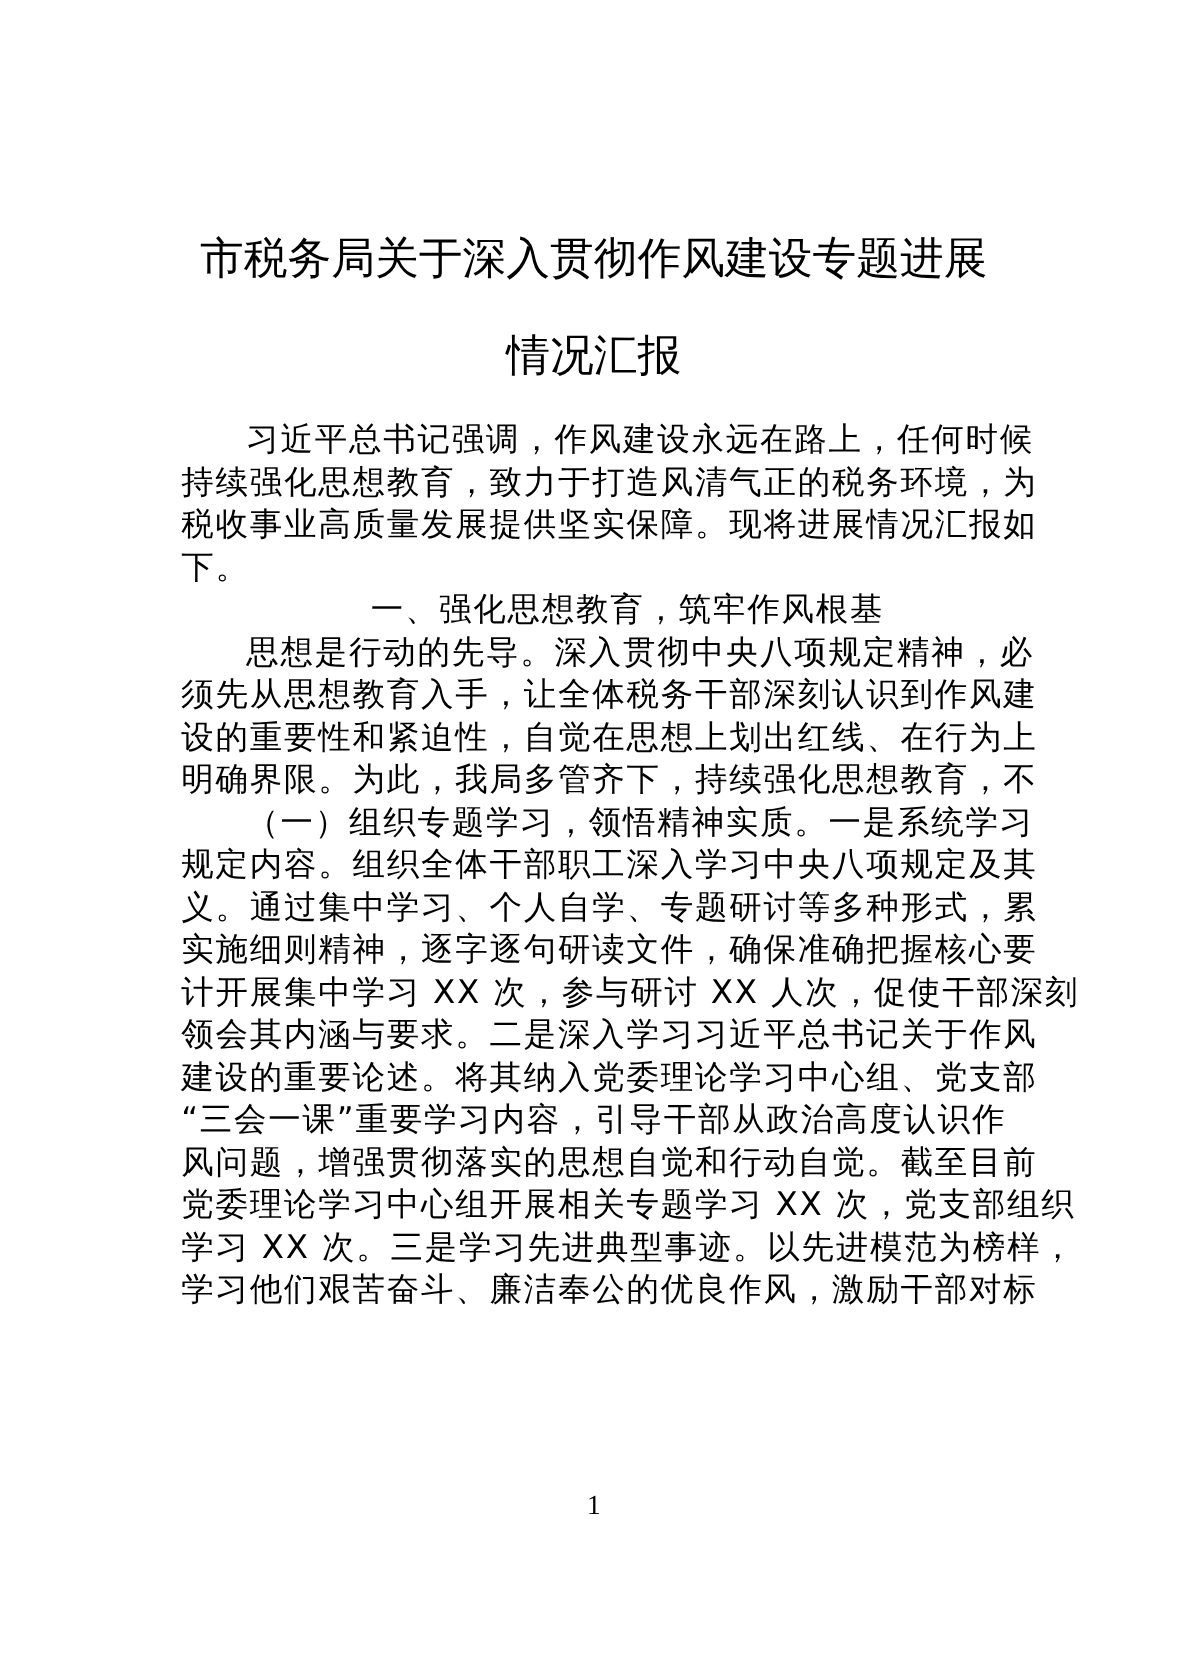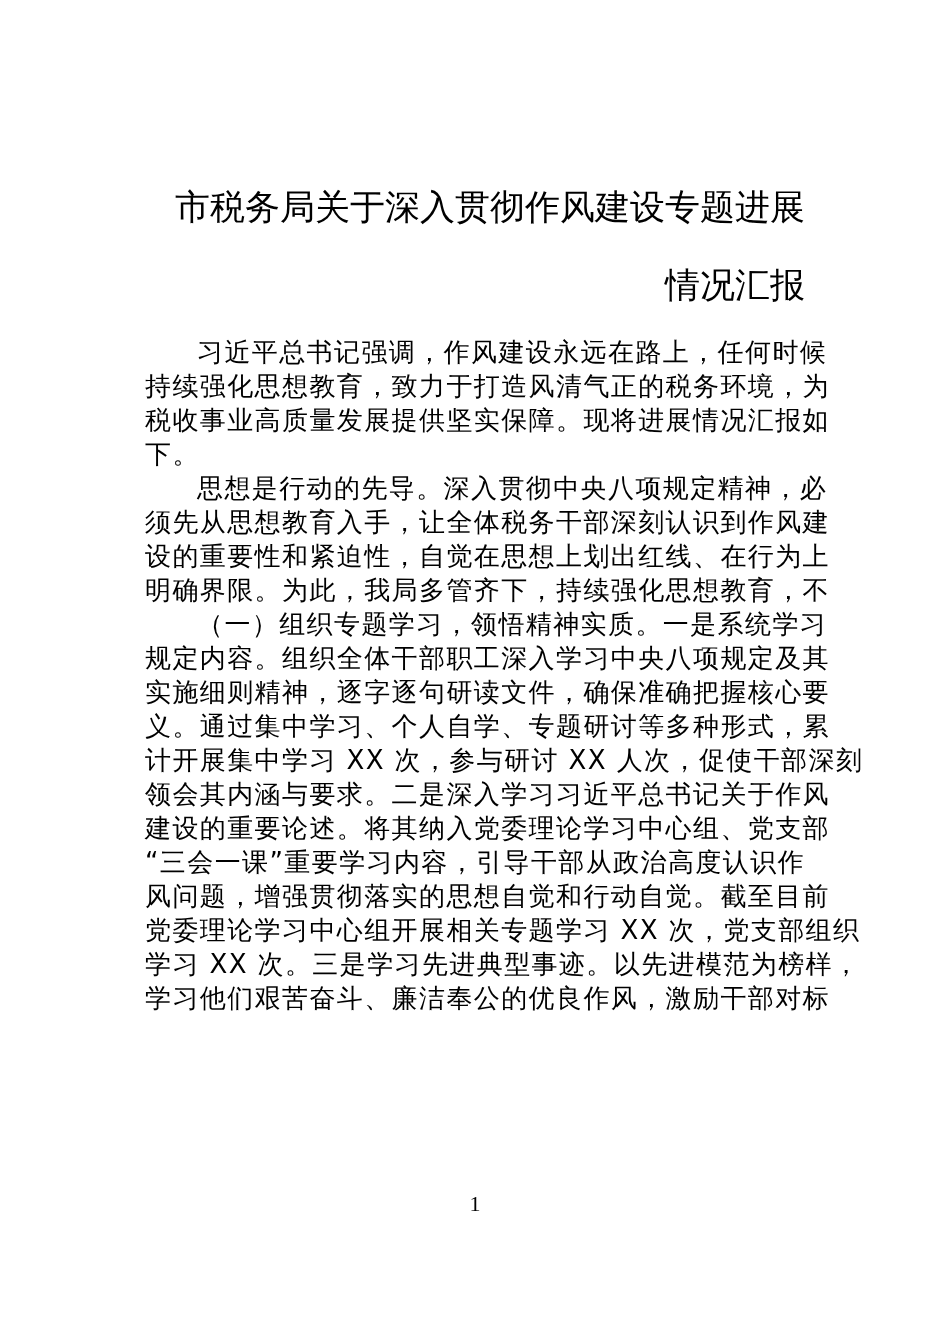--- a/index.html
+++ b/index.html
@@ -20,21 +20,21 @@
       left: 0; top: 0;
       width: 950px;
       height: 1344px;
       background: #ffffff;
     }
     .title {
       position: absolute;
       left: 145px;
       width: 660px;
       top: 168px;
-      text-align: right;
+      text-align: center;
       font-size: 35px;
       line-height: 78px;
       letter-spacing: 0px;
       white-space: nowrap;
     }
     .title .tline {
       display: block;
       height: 78px;
     }
     .body {
@@ -74,28 +74,29 @@
   <div class="title">
     <span class="tline">市税务局关于深入贯彻作风建设专题进展</span>
     <span class="tline">情况汇报</span>
   </div>
 
   <div class="body" id="body-container">
     <span class="line indent">习近平总书记强调，作风建设永远在路上，任何时候</span>
     <span class="line">持续强化思想教育，致力于打造风清气正的税务环境，为</span>
     <span class="line">税收事业高质量发展提供坚实保障。现将进展情况汇报如</span>
     <span class="line">下。</span>
+    <span class="line indent">一、强化思想教育，筑牢作风根基</span>
     <span class="line indent">思想是行动的先导。深入贯彻中央八项规定精神，必</span>
     <span class="line">须先从思想教育入手，让全体税务干部深刻认识到作风建</span>
     <span class="line">设的重要性和紧迫性，自觉在思想上划出红线、在行为上</span>
     <span class="line">明确界限。为此，我局多管齐下，持续强化思想教育，不</span>
     <span class="line indent">（一）组织专题学习，领悟精神实质。一是系统学习</span>
     <span class="line">规定内容。组织全体干部职工深入学习中央八项规定及其</span>
+    <span class="line">义。通过集中学习、个人自学、专题研讨等多种形式，累</span>
     <span class="line">实施细则精神，逐字逐句研读文件，确保准确把握核心要</span>
-    <span class="line">义。通过集中学习、个人自学、专题研讨等多种形式，累</span>
     <span class="line">计开展集中学习 XX 次，参与研讨 XX 人次，促使干部深刻</span>
     <span class="line">领会其内涵与要求。二是深入学习习近平总书记关于作风</span>
     <span class="line">建设的重要论述。将其纳入党委理论学习中心组、党支部</span>
     <span class="line">“三会一课”重要学习内容，引导干部从政治高度认识作</span>
     <span class="line">风问题，增强贯彻落实的思想自觉和行动自觉。截至目前</span>
     <span class="line">党委理论学习中心组开展相关专题学习 XX 次，党支部组织</span>
     <span class="line">学习 XX 次。三是学习先进典型事迹。以先进模范为榜样，</span>
     <span class="line">学习他们艰苦奋斗、廉洁奉公的优良作风，激励干部对标</span>
   </div>
 

